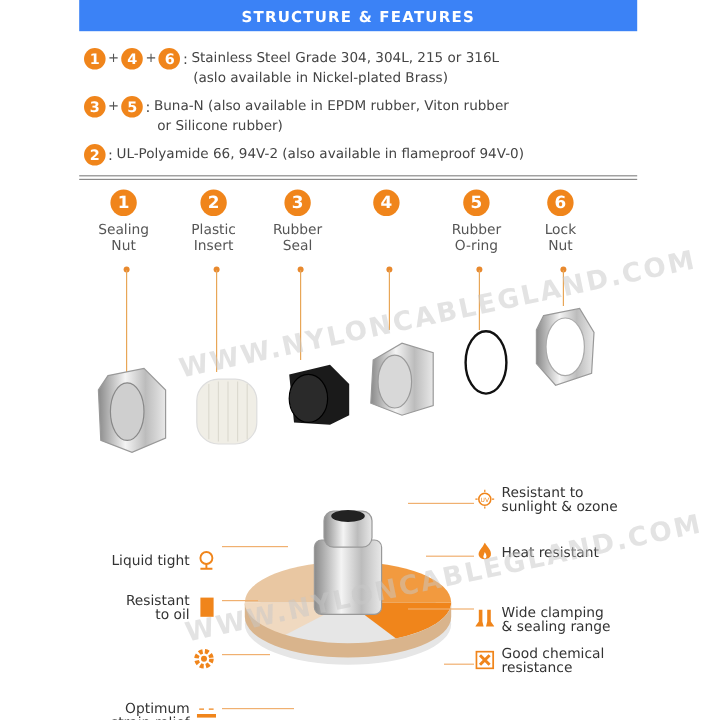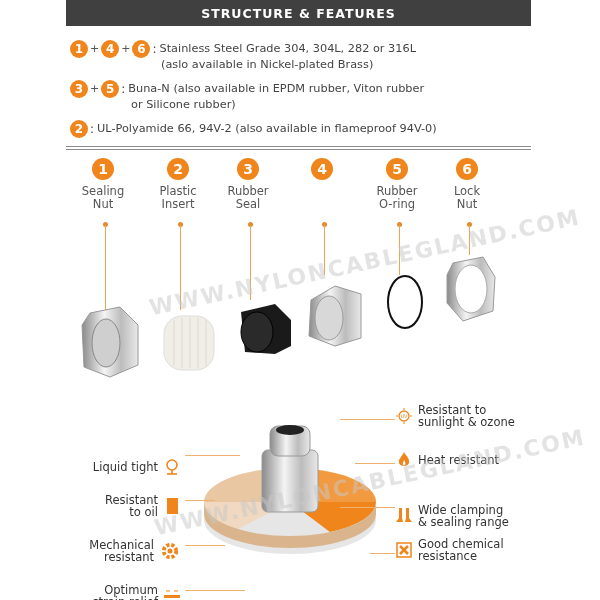--- a/index.html
+++ b/index.html
@@ -1,20 +1,20 @@
 <!DOCTYPE html>
 <html><head>
 <meta charset="utf-8">
 <style>
   * { box-sizing: border-box; margin: 0; padding: 0; }
   html, body { width: 600px; height: 600px; background: #ffffff; overflow: hidden; }
   body { position: relative; font-family: "DejaVu Sans", sans-serif; color: #333; }
   .header {
     position: absolute; left: 66px; top: 0; width: 465px; height: 26px;
-    background: #404040; color: #fff; font-weight: bold; font-size: 12.5px;
+    background: #3b82f6; color: #fff; font-weight: bold; font-size: 12.5px;
     letter-spacing: 1px; display: flex; align-items: center; justify-content: center;
   }
   .badge {
     display: inline-flex; align-items: center; justify-content: center;
     width: 18px; height: 18px; border-radius: 50%; background: #f0851b;
     color: #fff; font-size: 12px; font-weight: bold; vertical-align: middle;
   }
   .plus { font-size: 11px; color: #555; margin: 0 2px; vertical-align: middle; }
   .colon { font-size: 12px; color: #444; margin: 0 3px 0 2px; vertical-align: middle; }
   .mat-row { position: absolute; left: 70px; font-size: 11.3px; color: #444; line-height: 14px; }
@@ -40,21 +40,21 @@
 </div>
 
 <div class="mat-row" style="top:40px;">
   <div class="line1">
     <span class="badge">1</span>
       <span class="plus">+</span>
     <span class="badge">4</span>
       <span class="plus">+</span>
     <span class="badge">6</span>
       <span class="colon">:</span>
-    <span>Stainless Steel Grade 304, 304L, 282 or 316L</span>
+    <span>Stainless Steel Grade 304, 304L, 215 or 316L</span>
   </div>
   <div class="line2" style="padding-left:91px;">(aslo available in Nickel-plated Brass)</div>
 </div>
 
 <div class="mat-row" style="top:80px;">
   <div class="line1">
     <span class="badge">3</span>
       <span class="plus">+</span>
     <span class="badge">5</span>
       <span class="colon">:</span>
@@ -191,24 +191,20 @@
       <div>Resistant</div>
       <div>to oil</div>
     </span>
   <svg class="ficon" viewBox="0 0 16 16" style="height:22px">
       <rect x="3" y="0" width="11" height="16" fill="#f0851b"></rect>
     </svg>
 </div>
 <div class="fline" style="left:185px;top:500px;width:30px;"></div>
 
 <div class="feature left" style="left:40px;top:527px;width:140px;">
-  <span>
-      <div>Mechanical</div>
-      <div>resistant</div>
-    </span>
   <svg class="ficon" viewBox="0 0 16 16" style="width:20px;height:20px">
       <circle cx="8" cy="8" r="5" fill="none" stroke="#f0851b" stroke-width="3" stroke-dasharray="2.5 1.5"></circle>
       <circle cx="8" cy="8" r="2" fill="#f0851b"></circle>
     </svg>
 </div>
 <div class="fline" style="left:185px;top:545px;width:40px;"></div>
 
 <div class="feature left" style="left:40px;top:572px;width:140px;">
   <span>
       <div>Optimum</div>

